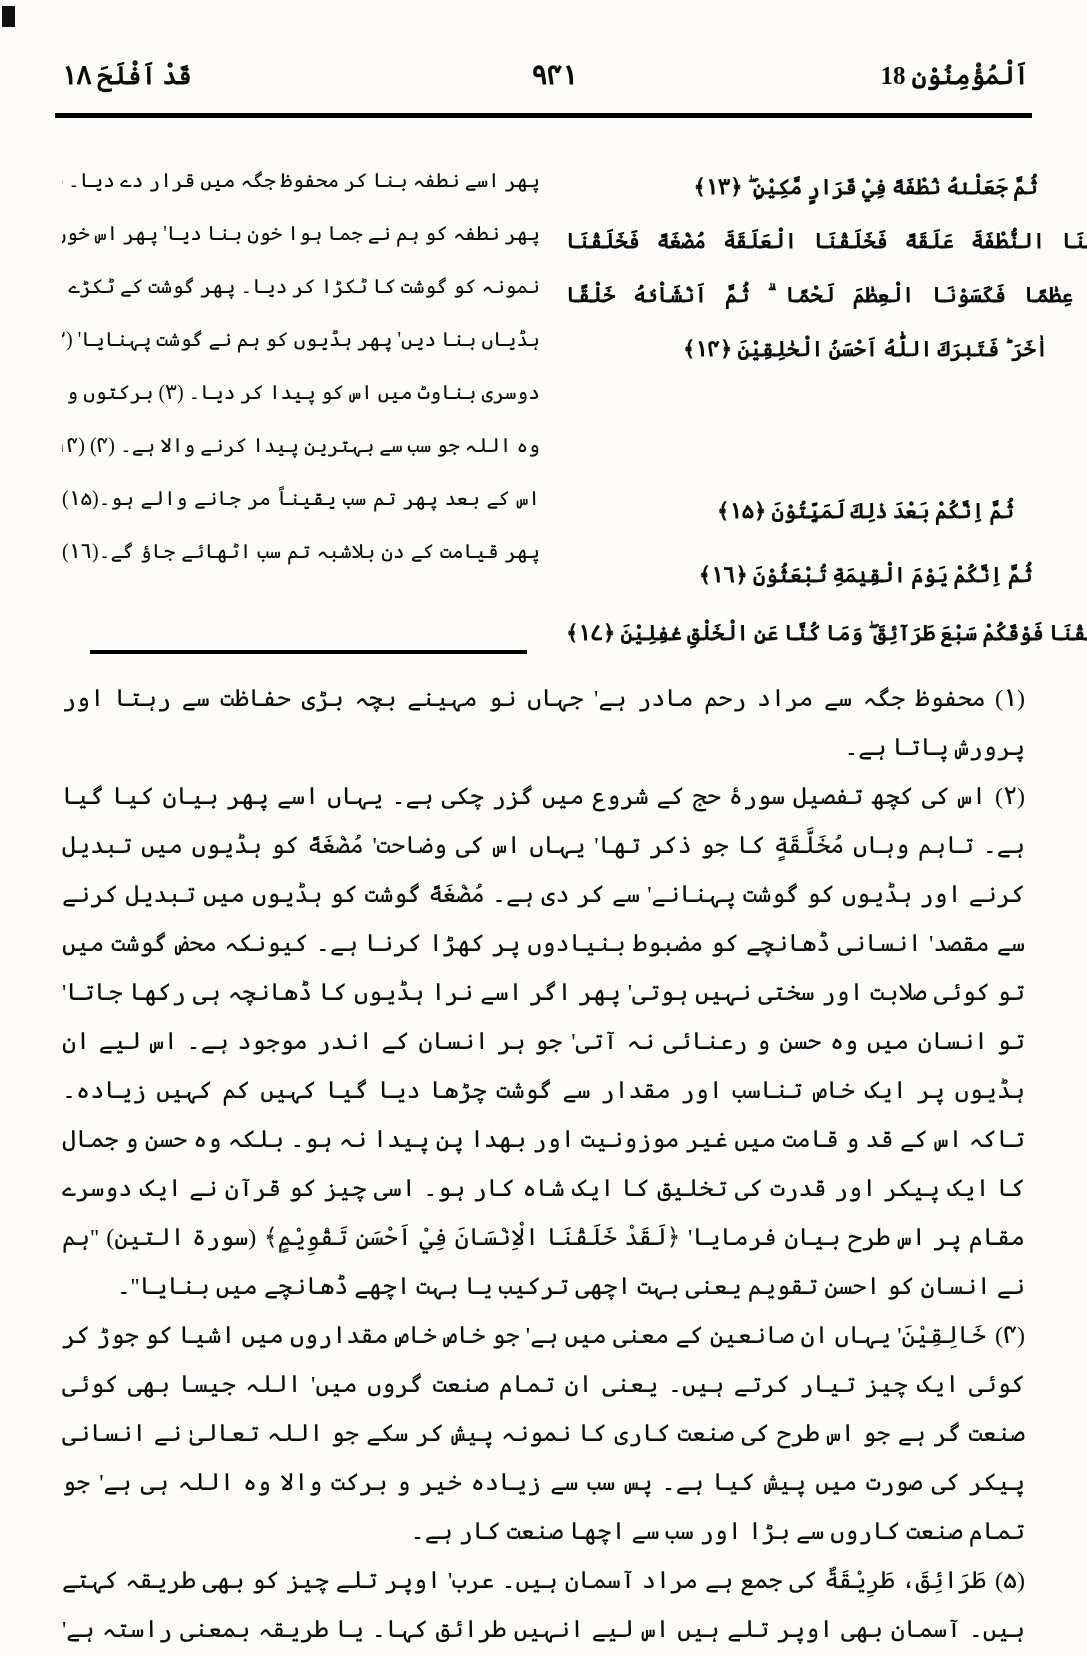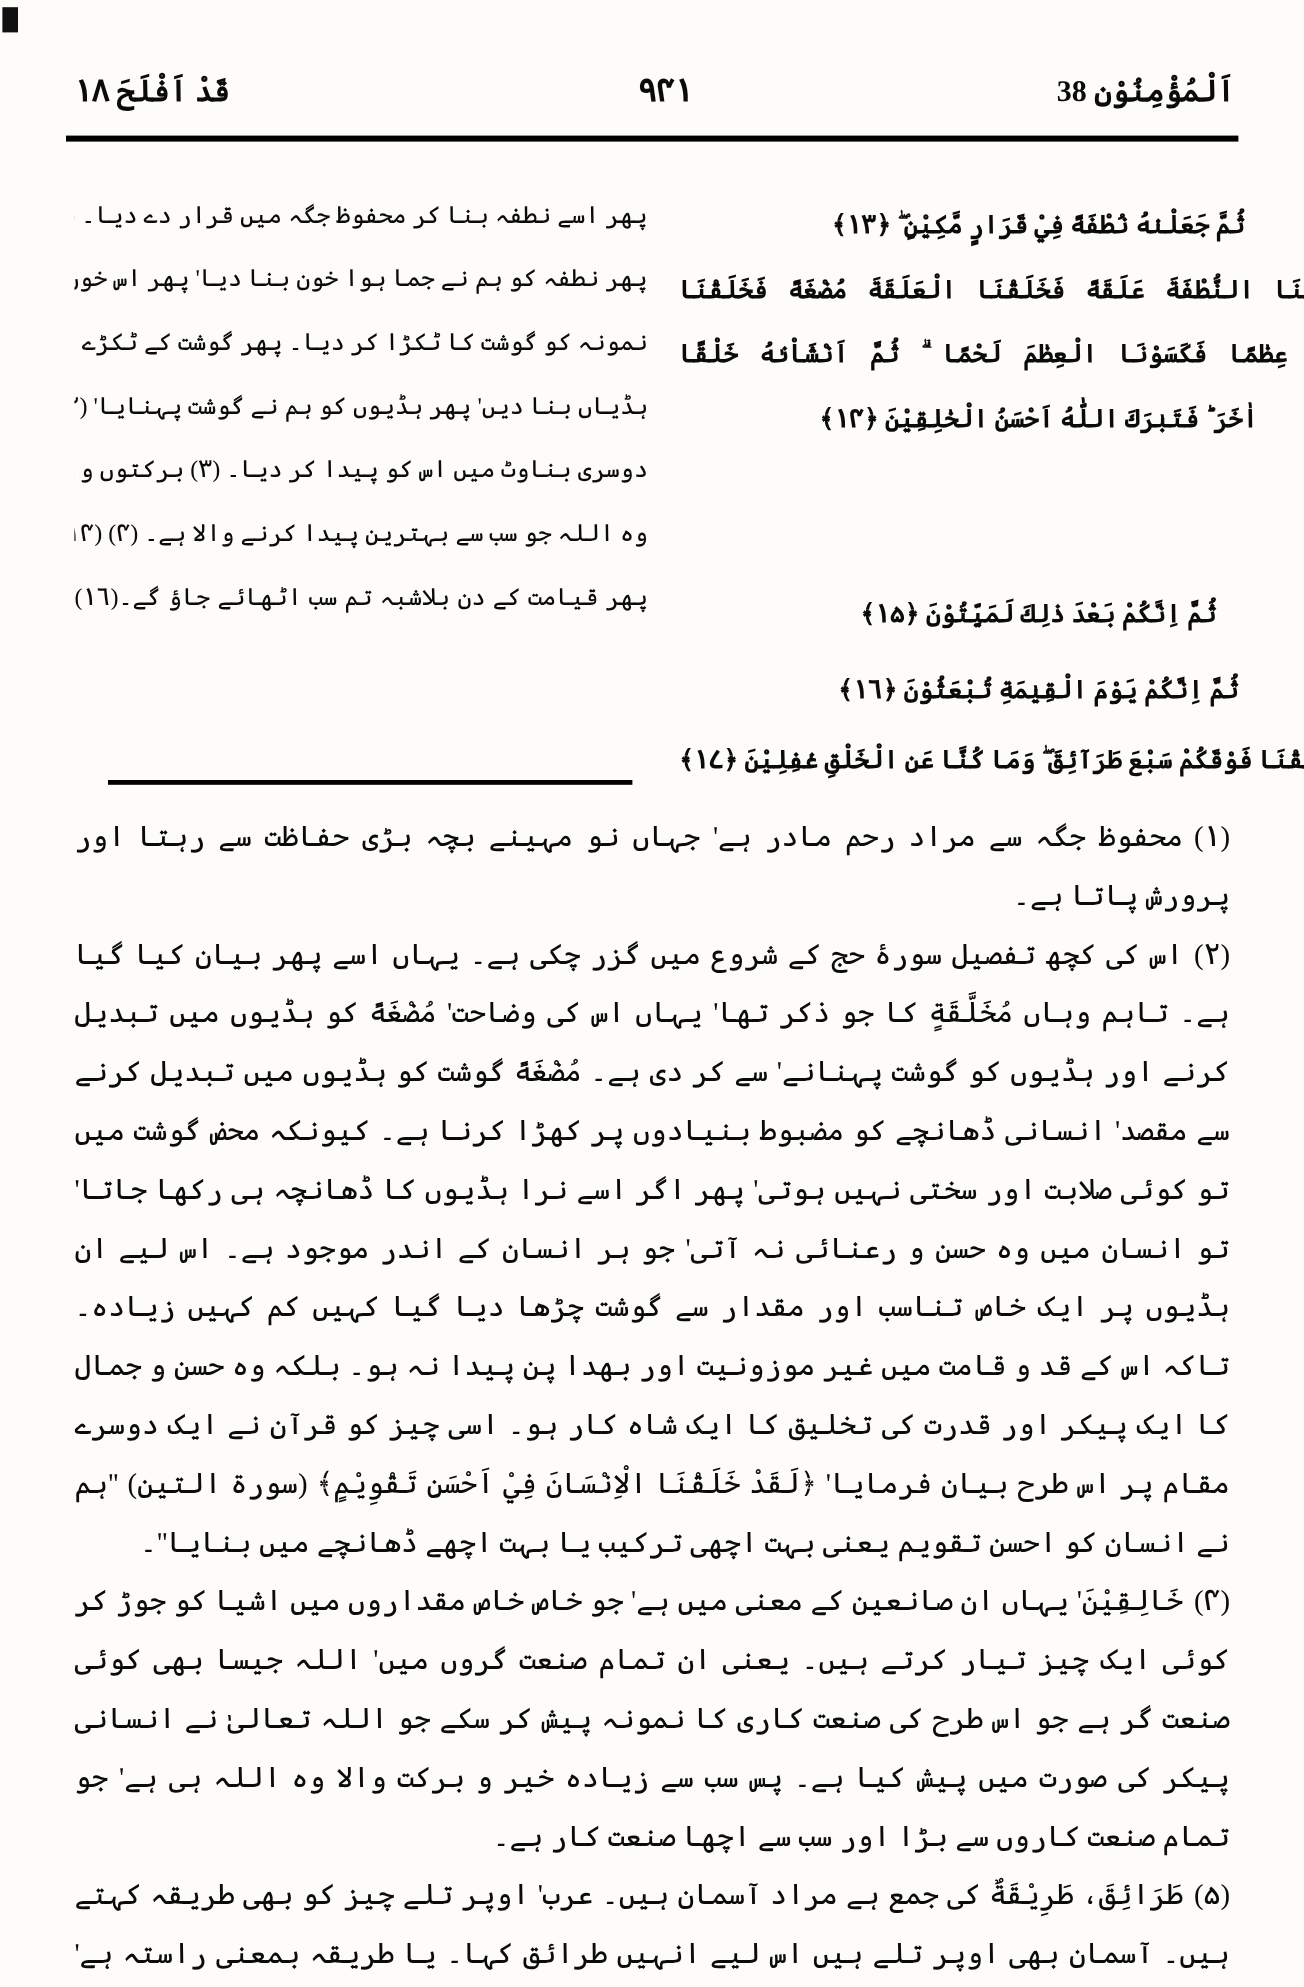--- a/index.html
+++ b/index.html
@@ -58,33 +58,34 @@
 </head>
 <body>
 
 <div class="page">
 
   <div class="scan-artifact"></div>
 
   <div class="page-header">
     <div class="h-title">قَدْ اَفْلَحَ ۱۸</div>
     <div class="h-page-number">۹۴۱</div>
-    <div class="h-title">اَلْمُؤْمِنُوْن 38</div>
+    <div class="h-title">اَلْمُؤْمِنُوْن 18</div>
   </div>
   <div class="top-rule"></div>
 
   <div class="main-columns">
 
     <div class="translation-col">
       <div class="t-line">پھر اسے نطفہ بنا کر محفوظ جگہ میں قرار دے دیا۔ (۱) (۱۳)</div>
       <div class="t-line">پھر نطفہ کو ہم نے جما ہوا خون بنا دیا' پھر اس خون کے</div>
       <div class="t-line">نمونہ کو گوشت کا ٹکڑا کر دیا۔ پھر گوشت کے ٹکڑے کو</div>
       <div class="t-line">ہڈیاں بنا دیں' پھر ہڈیوں کو ہم نے گوشت پہنایا' (۲) پھر</div>
       <div class="t-line">دوسری بناوٹ میں اس کو پیدا کر دیا۔ (۳) برکتوں والا ہے</div>
       <div class="t-line">وہ اللہ جو سب سے بہترین پیدا کرنے والا ہے۔ (۴) (۱۴)</div>
+      <div class="t-line">اس کے بعد پھر تم سب یقیناً مر جانے والے ہو۔(۱۵)</div>
       <div class="t-line">پھر قیامت کے دن بلاشبہ تم سب اٹھائے جاؤ گے۔(۱۶)</div>
     </div>
 
     <div class="col-divider"></div>
 
     <div class="verses-col">
       <div class="v-line center">ثُمَّ جَعَلْنٰهُ نُطْفَةً فِيْ قَرَارٍ مَّكِيْنٍ ۖ ﴿۱۳﴾</div>
       <div class="v-line">ثُمَّ خَلَقْنَا النُّطْفَةَ عَلَقَةً فَخَلَقْنَا الْعَلَقَةَ مُضْغَةً فَخَلَقْنَا</div>
       <div class="v-line">الْمُضْغَةَ عِظٰمًا فَكَسَوْنَا الْعِظٰمَ لَحْمًا ۗ ثُمَّ اَنْشَاْنٰهُ خَلْقًا</div>
       <div class="v-line center">اٰخَرَ ؕ فَتَبٰرَكَ اللّٰهُ اَحْسَنُ الْخٰلِقِيْنَ ﴿۱۴﴾</div>

